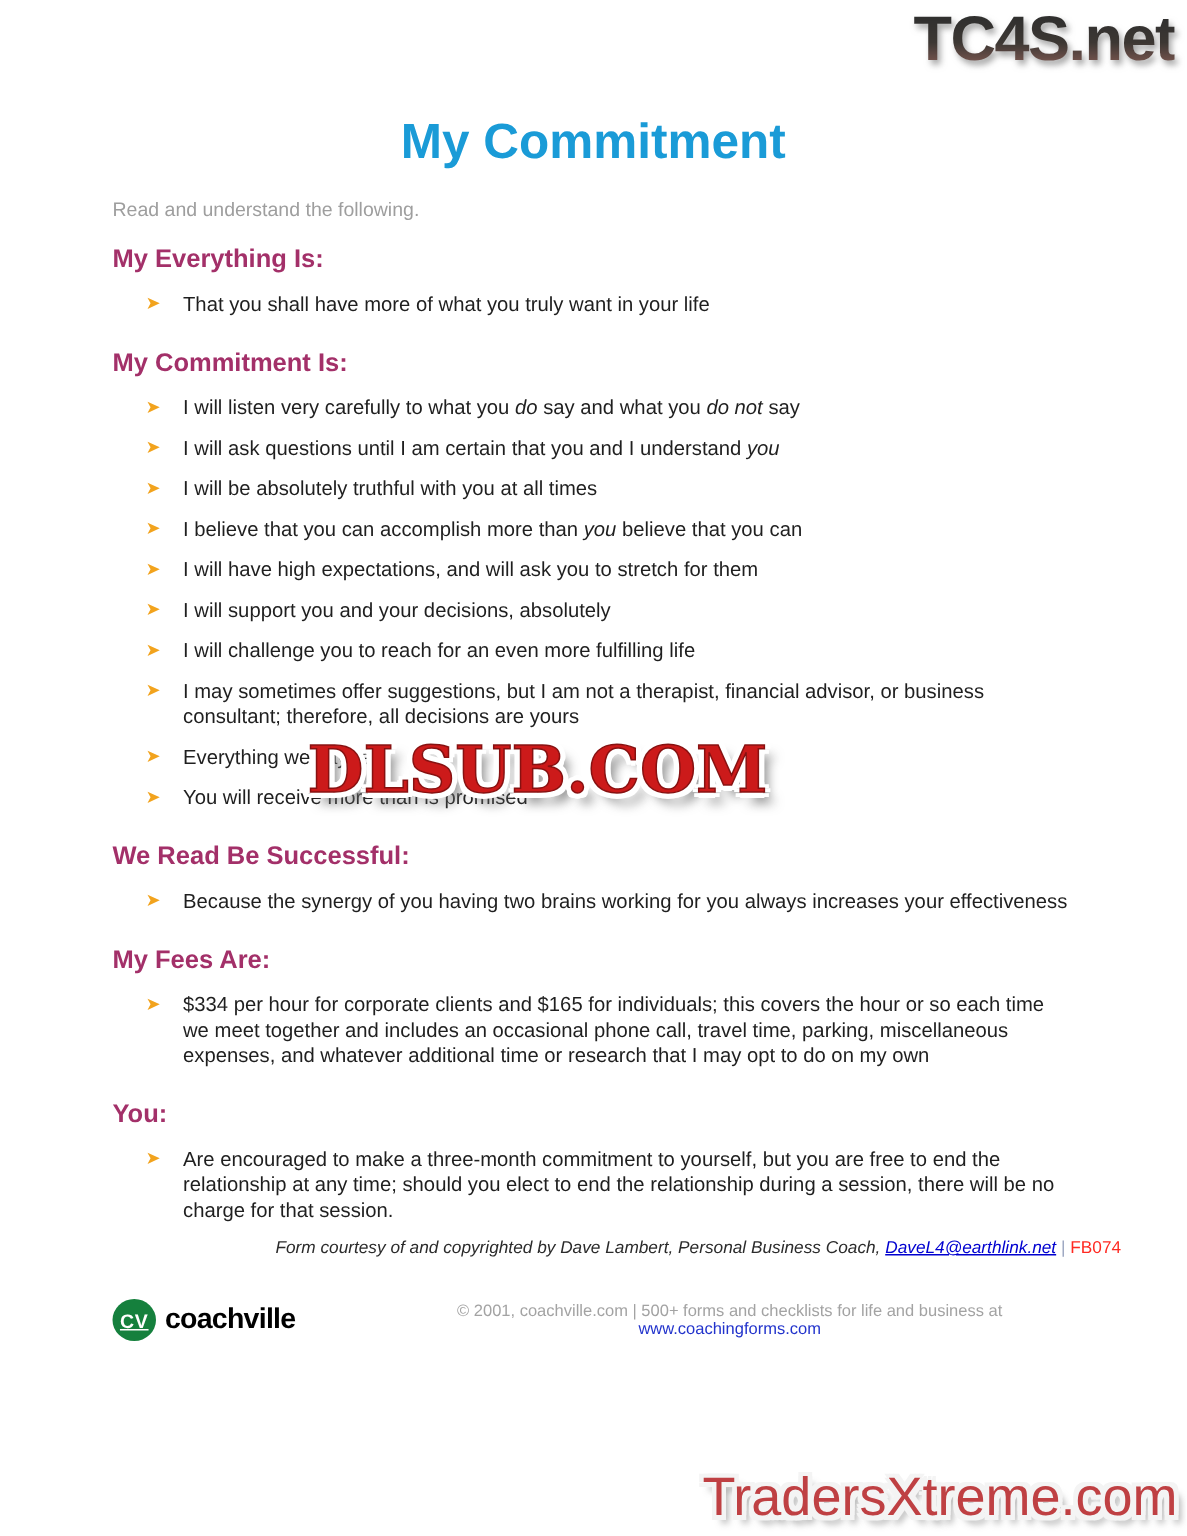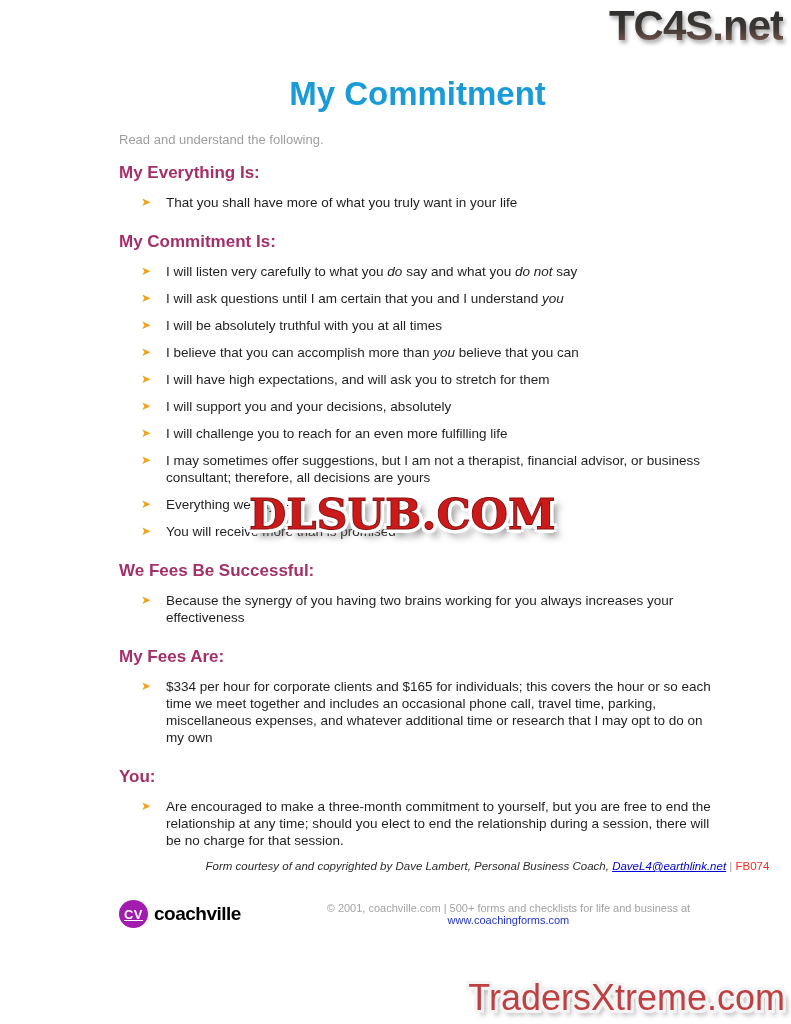--- a/index.html
+++ b/index.html
@@ -5,21 +5,20 @@
   * { margin: 0; padding: 0; box-sizing: border-box; }
   html, body { background: #ffffff; }
   body { font-family: "Liberation Sans", sans-serif; }
   .page {
     position: relative;
     width: 791px;
     height: 1024px;
     margin: 0 auto;
     background: #ffffff;
     overflow: hidden;
-    padding-left: 44px;
   }
   
   .tc4s {
     position: absolute;
     top: 2px;
     right: 8px;
     font-size: 42px;
     font-weight: bold;
     letter-spacing: -1px;
     background: linear-gradient(#2e2e2e 15%, #3c3733 55%, #97665e 100%);
@@ -123,21 +122,21 @@
     align-items: center;
     gap: 6px;
   }
   .cv-circle {
     display: flex;
     align-items: center;
     justify-content: center;
     width: 29px;
     height: 28px;
     border-radius: 50%;
-    background: #a21caf;
+    background: #15803d;
     color: #ffffff;
     font-size: 13px;
     font-weight: bold;
     letter-spacing: 0.5px;
     text-decoration: underline;
   }
   .cv-name {
     font-size: 19px;
     font-weight: bold;
     letter-spacing: -0.5px;
@@ -227,21 +226,21 @@
         <div class="bullet">
           <span class="arrow">➤</span>
           <span class="btext"><span>Everything we say rem</span></span>
           <span class="dlsub">DLSUB.COM</span>
         </div>
         <div class="bullet">
           <span class="arrow">➤</span>
           <span class="btext"><span>You will receive more than is promised</span></span>
         </div>
       </div>
-      <h2 class="section-heading">We Fees Be Successful:</h2>
+      <h2 class="section-heading">We Read Be Successful:</h2>
       <div class="bullets">
         <div class="bullet">
           <span class="arrow">➤</span>
           <span class="btext"><span>Because the synergy of you having two brains working for you always increases your effectiveness</span></span>
         </div>
       </div>
       <h2 class="section-heading">My Fees Are:</h2>
       <div class="bullets">
         <div class="bullet">
           <span class="arrow">➤</span>

